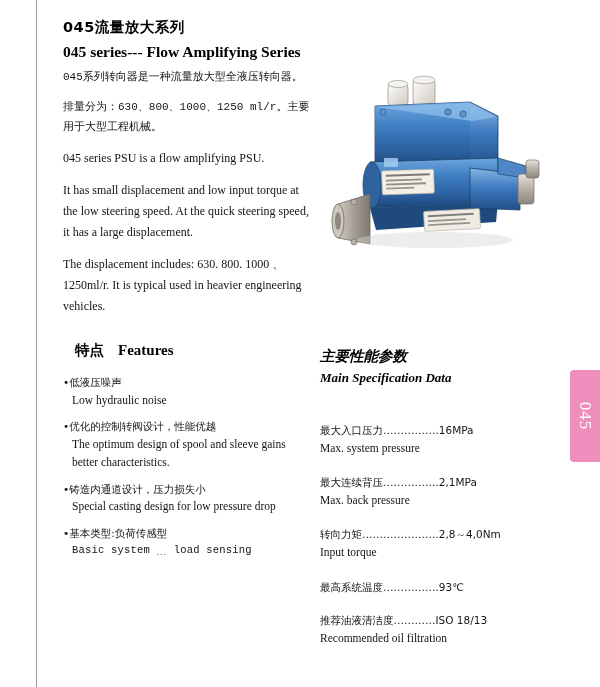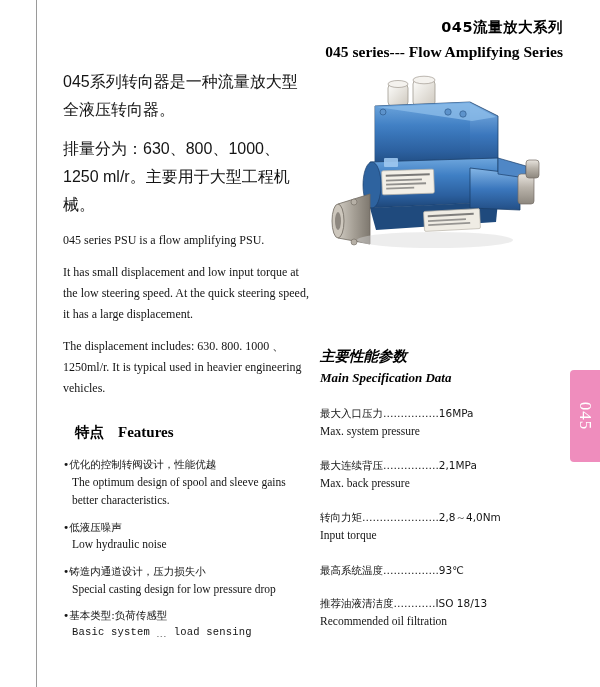--- a/index.html
+++ b/index.html
@@ -35,39 +35,37 @@
     top: 18px;
     width: 500px;
   }
   .title-cn {
     font-family: "DejaVu Sans", sans-serif;
     font-size: 14.5px;
     font-weight: bold;
     letter-spacing: 0.5px;
     margin: 0 0 6px 0;
     color: #000;
-    text-align: right;
   }
   .title-en {
     font-family: "Liberation Serif", serif;
     font-size: 15.5px;
     font-weight: bold;
     margin: 0 0 12px 0;
     color: #000;
-    text-align: right;
   }
   .col-left {
     position: absolute;
     left: 63px;
     top: 68px;
     width: 250px;
   }
   .para-cn {
-    font-family: Liberation Sans, sans-serif;
-    font-size: 16px;
+    font-family: Liberation Mono, monospace;
+    font-size: 11px;
     line-height: 1.75;
     margin: 0 0 11px 0;
     color: #141414;
   }
   .para-en {
     font-family: "Liberation Serif", serif;
     font-size: 12px;
     line-height: 1.75;
     margin: 0 0 11px 0;
     color: #141414;
@@ -140,21 +138,21 @@
     margin-bottom: 4px;
   }
   .spec-head .en {
     display: block;
     font-family: "Liberation Serif", serif;
     font-size: 13px;
     font-weight: bold;
     color: #000;
   }
   .spec-list {
-    margin-top: 19px;
+    margin-top: 36px;
   }
   .spec-row {
     margin-bottom: 17px;
   }
   .spec-row .cn {
     display: block;
     font-family: "DejaVu Sans", sans-serif;
     font-size: 10.5px;
     line-height: 1.6;
     color: #141414;
@@ -206,26 +204,26 @@
     <p class="para-en">045 series PSU is a flow amplifying PSU.</p>
     <p class="para-en">It has small displacement and low input torque at the  low steering speed. At the quick steering speed, it has a large displacement.</p>
     <p class="para-en">The displacement includes: 630. 800. 1000 、1250ml/r.  It is typical used in heavier engineering vehicles.</p>
 
     <div class="feat-head">
       <span class="cn">特点</span>
       <span class="en">Features</span>
     </div>
 
     <div class="feat-item">
+      <span class="cn">•低液压噪声</span>
+      <span class="en">Low hydraulic noise</span>
+    </div>
+    <div class="feat-item">
       <span class="cn">•优化的控制转阀设计，性能优越</span>
       <span class="en">The  optimum design of spool and sleeve gains better characteristics.</span>
-    </div>
-    <div class="feat-item">
-      <span class="cn">•低液压噪声</span>
-      <span class="en">Low hydraulic noise</span>
     </div>
     <div class="feat-item">
       <span class="cn">•铸造内通道设计，压力损失小</span>
       <span class="en">Special casting design for low pressure drop</span>
     </div>
     <div class="feat-item">
       <span class="cn">•基本类型:负荷传感型</span>
       <span class="en mono">Basic system ﹍ load sensing</span>
     </div>
   </div>

